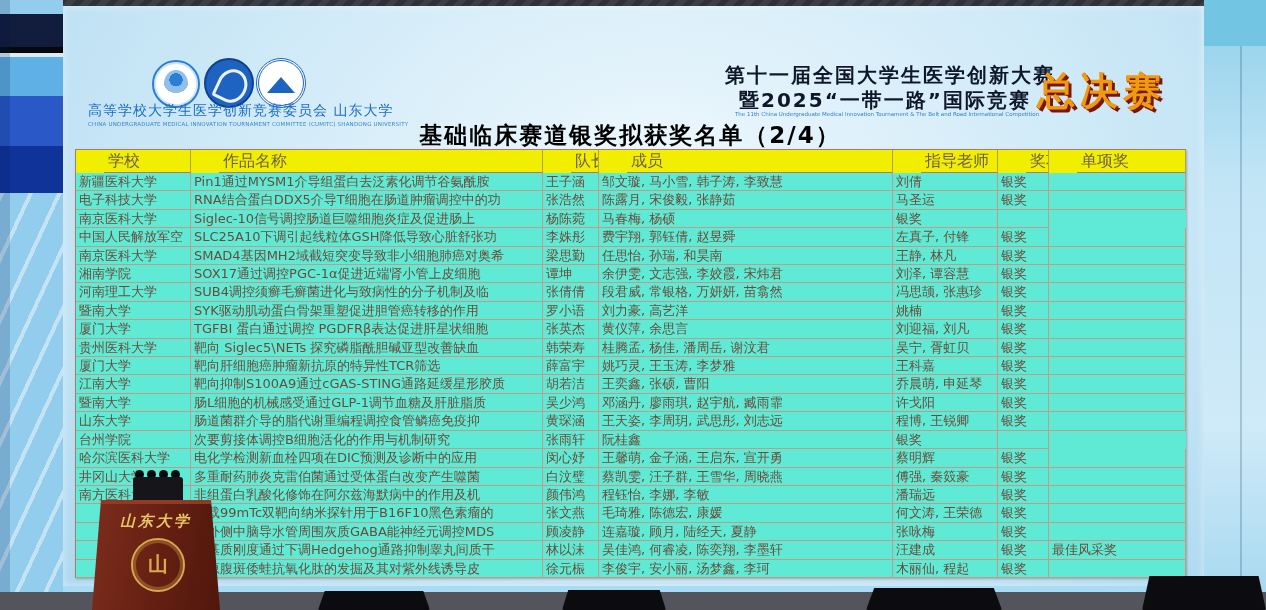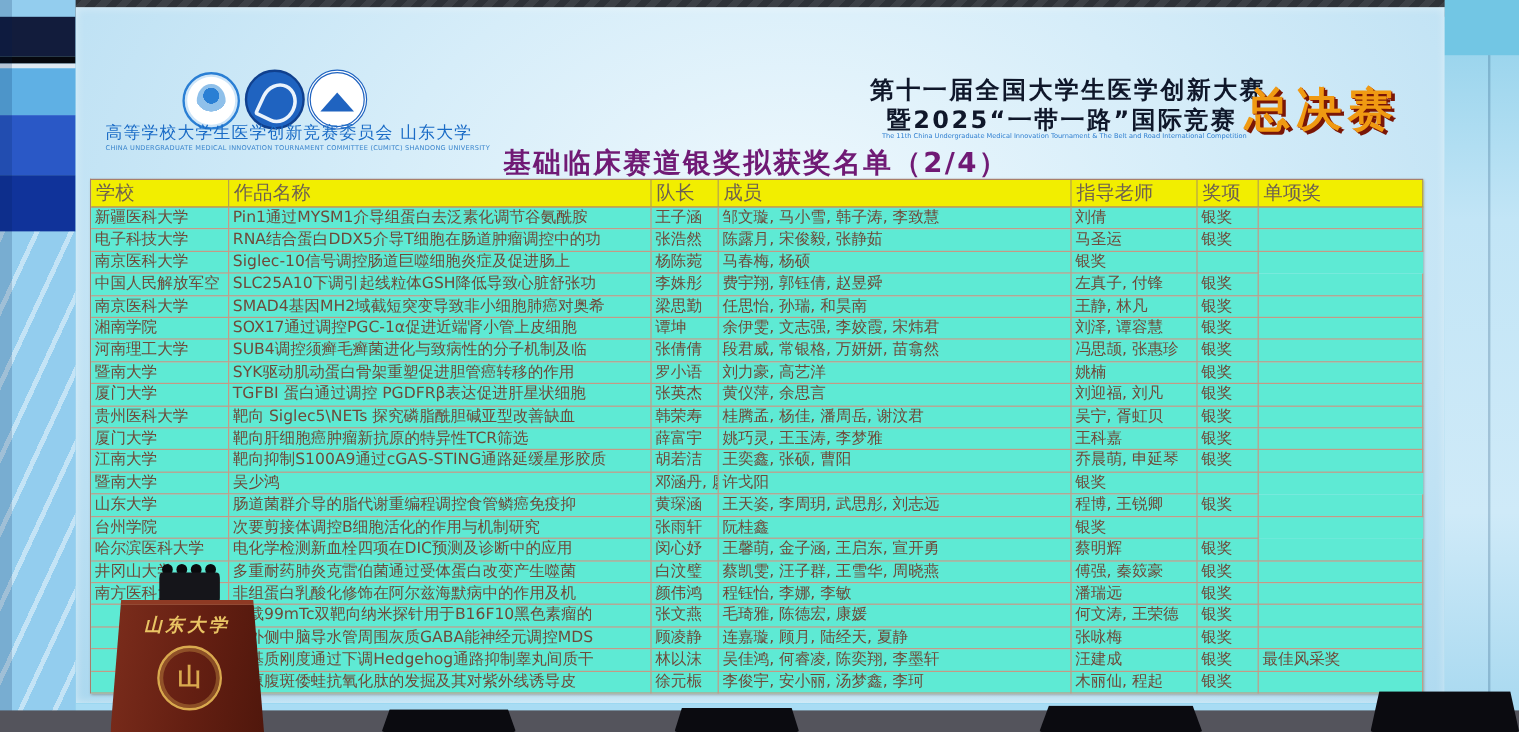--- a/index.html
+++ b/index.html
@@ -69,30 +69,30 @@
   .title-cn{position:absolute;left:725px;width:320px;text-align:center;
     font-weight:bold;color:#0f172a;font-size:20px;letter-spacing:2px;white-space:nowrap;}
   .title-l1{top:62px;}
   .title-l2{top:87px;}
   .title-en{position:absolute;left:722px;top:111px;width:330px;text-align:center;
     font-size:5.5px;color:#2f7fd0;white-space:nowrap;}
   .finals{position:absolute;left:1037px;top:66px;font-size:38px;font-weight:900;
     color:#f09a12;letter-spacing:5px;text-shadow:3px 3px 0 #7a1606,1px 1px 0 #a32a08;}
 
   .list-title{position:absolute;left:75px;top:120px;width:1110px;text-align:center;
-    font-size:23px;font-weight:bold;color:#701a75;letter-spacing:2px;}
+    font-size:23px;font-weight:bold;color:#000000;letter-spacing:2px;}
 
   
   .award-table{position:absolute;left:75px;top:149px;width:1110px;
     border-left:1px solid #a87e6c;border-top:1px solid #a87e6c;
     box-shadow:1px 1px 2px rgba(90,60,40,.35);}
   .thead,.tr{display:grid;grid-template-columns:115px 352px 56px 294px 105px 51px 137px;}
   .thead{height:23px;background:#f2ee00;}
   .th{border-right:1px solid #b5a24e;border-bottom:1px solid #a87e6c;
-    font-size:16px;color:#6e6150;line-height:22px;padding:0 4px;overflow:hidden;white-space:nowrap;}
+    font-size:16px;color:#6e6150;line-height:22px;padding:0 4px;overflow:hidden;white-space:nowrap;margin-left:28px;}
   .tr{height:18.41px;background:#5eead4;}
   .td{border-right:1px solid #c49a86;border-bottom:1px solid #c49a86;
     font-size:13px;color:#6f4a3a;line-height:18px;padding:0 3px;
     overflow:hidden;white-space:nowrap;box-sizing:border-box;}
 
   
   .podium{position:absolute;left:88px;top:468px;width:136px;height:142px;z-index:6;}
   .mic-dot{position:absolute;top:2px;width:9px;height:9px;background:#0a0a0d;border-radius:50%;}
   .md1{left:47px;} .md2{left:59px;} .md3{left:71px;} .md4{left:83px;}
   .mic-clamp{position:absolute;left:45px;top:9px;width:50px;height:24px;background:#15151a;
@@ -255,20 +255,21 @@
           <div class="td">江南大学</div>
           <div class="td">靶向抑制S100A9通过cGAS-STING通路延缓星形胶质</div>
           <div class="td">胡若洁</div>
           <div class="td">王奕鑫, 张硕, 曹阳</div>
           <div class="td">乔晨萌, 申延琴</div>
           <div class="td">银奖</div>
           <div class="td"></div>
         </div>
         <div class="tr">
           <div class="td">暨南大学</div>
+          <div class="td">肠L细胞的机械感受通过GLP-1调节血糖及肝脏脂质</div>
           <div class="td">吴少鸿</div>
           <div class="td">邓涵丹, 廖雨琪, 赵宇航, 臧雨霏</div>
           <div class="td">许戈阳</div>
           <div class="td">银奖</div>
           <div class="td"></div>
         </div>
         <div class="tr">
           <div class="td">山东大学</div>
           <div class="td">肠道菌群介导的脂代谢重编程调控食管鳞癌免疫抑</div>
           <div class="td">黄琛涵</div>

